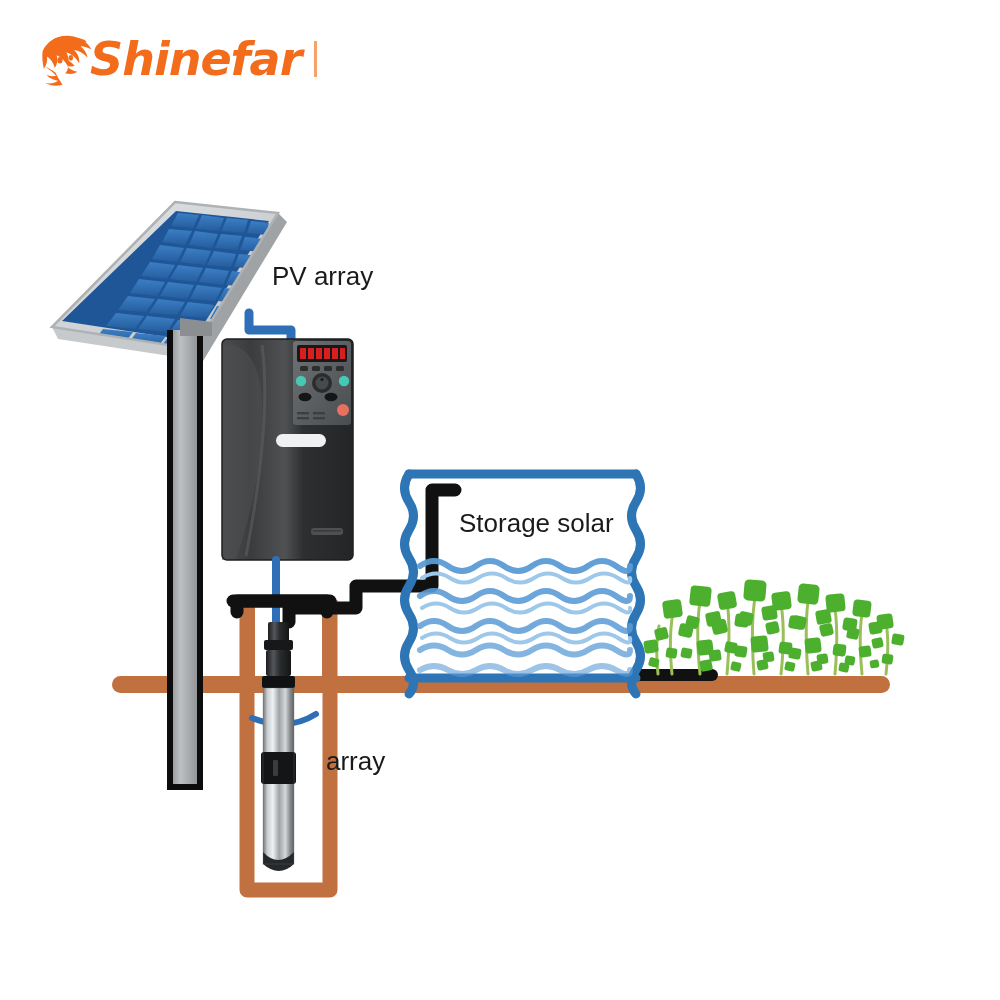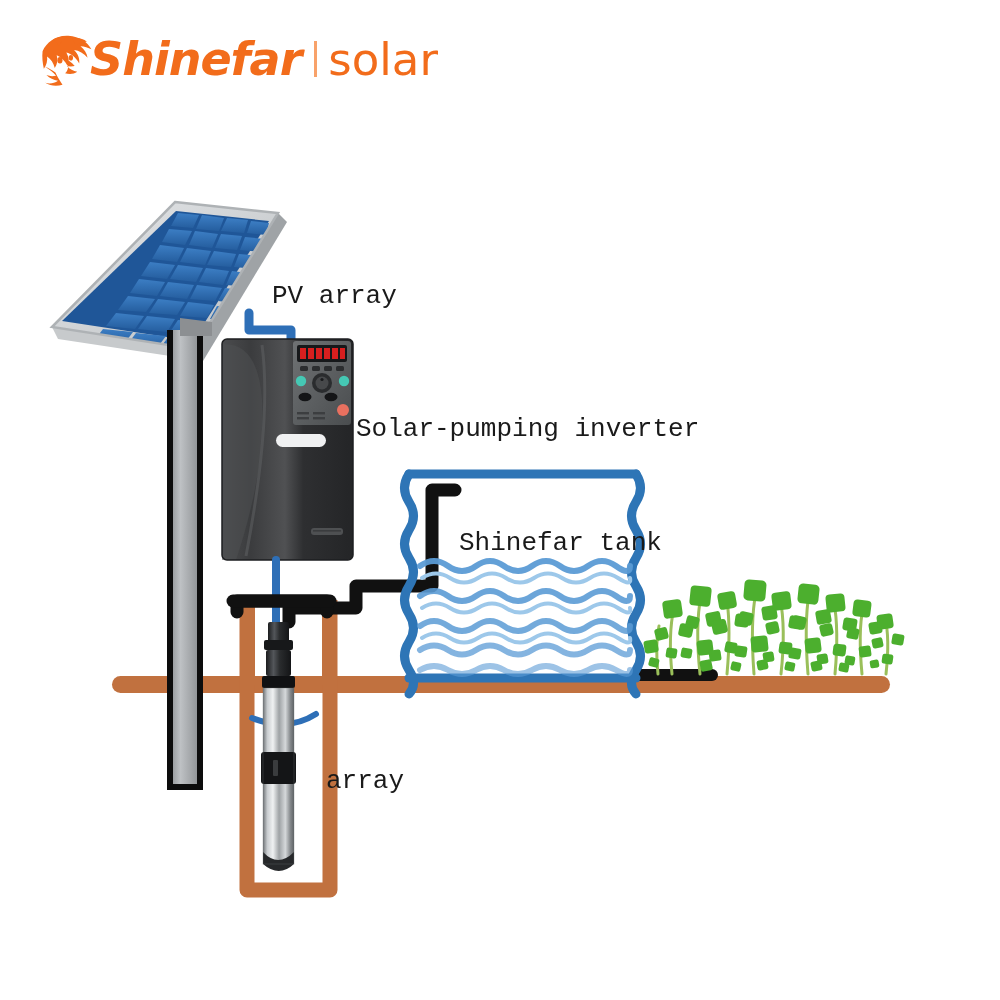--- a/index.html
+++ b/index.html
@@ -58,26 +58,25 @@
   }
   .brand-sub {
     font-family: "DejaVu Sans", sans-serif;
     font-size: 45px;
     color: #F26C1B;
     line-height: 1;
     letter-spacing: 0px;
   }
   .label {
     position: absolute;
-    font-family: Liberation Mono, monospace;
+    font-family: Liberation Sans, sans-serif;
     color: #1a1a1a;
     font-size: 26px;
     white-space: nowrap;
     line-height: 1;
-    margin-top: 20px;
   }
   .label-pv      { left: 272px; top: 263px; }
   .label-inv     { left: 356px; top: 396px; }
   .label-tank    { left: 459px; top: 510px; }
   .label-irr     { left: 681px; top: 556px; }
   .label-pump    { left: 326px; top: 748px; }
 </style>
 </head>
 <body>
 
@@ -101,21 +100,20 @@
         <path d="M58 10 C66 8 75 10 81 15 C74 15 68 17 63 21
                  C62 17 60 13 58 10 Z"></path>
         <path d="M28 12 C35 8 43 6 51 7 C45 11 40 16 37 22
                  C35 18 32 14 28 12 Z"></path>
         <ellipse cx="39" cy="44" rx="4" ry="5"></ellipse>
         <ellipse cx="56" cy="40" rx="3.4" ry="4.4"></ellipse>
       </g>
     </svg>
     <span class="brand-name">Shinefar</span>
     <span class="brand-sep"></span>
-    <span class="brand-sub">solar</span>
   </div>
 
   <svg class="layer" viewBox="0 0 1000 1000">
     <defs>
       <linearGradient id="gPanelFrame" x1="0" y1="0" x2="1" y2="1">
         <stop offset="0%" stop-color="#E6E8EA"></stop>
         <stop offset="100%" stop-color="#B9BDC0"></stop>
       </linearGradient>
       <linearGradient id="gPole" x1="0" y1="0" x2="1" y2="0">
         <stop offset="0%" stop-color="#8E9194"></stop>
@@ -426,17 +424,16 @@
         <rect x="877" y="614" width="16" height="15" rx="3.5" transform="rotate(-8 885 621)"></rect>
         <rect x="892" y="634" width="12" height="11" rx="2.5" transform="rotate(10 898 639)"></rect>
         <rect x="872" y="638" width="11" height="10" rx="2.5" transform="rotate(-12 877 643)"></rect>
         <rect x="882" y="654" width="11" height="10" rx="2.5" transform="rotate(8 887 659)"></rect>
         <rect x="870" y="660" width="9" height="8" rx="2" transform="rotate(-10 874 664)"></rect>
       </g>
     </g>
   </svg>
 
   <div class="label label-pv">PV array</div>
-  <div class="label label-inv">Solar-pumping inverter</div>
-  <div class="label label-tank">Shinefar tank</div>
+  <div class="label label-tank">Storage solar</div>
   <div class="label label-pump">array</div>
 
 </div>
 
 </body></html>

